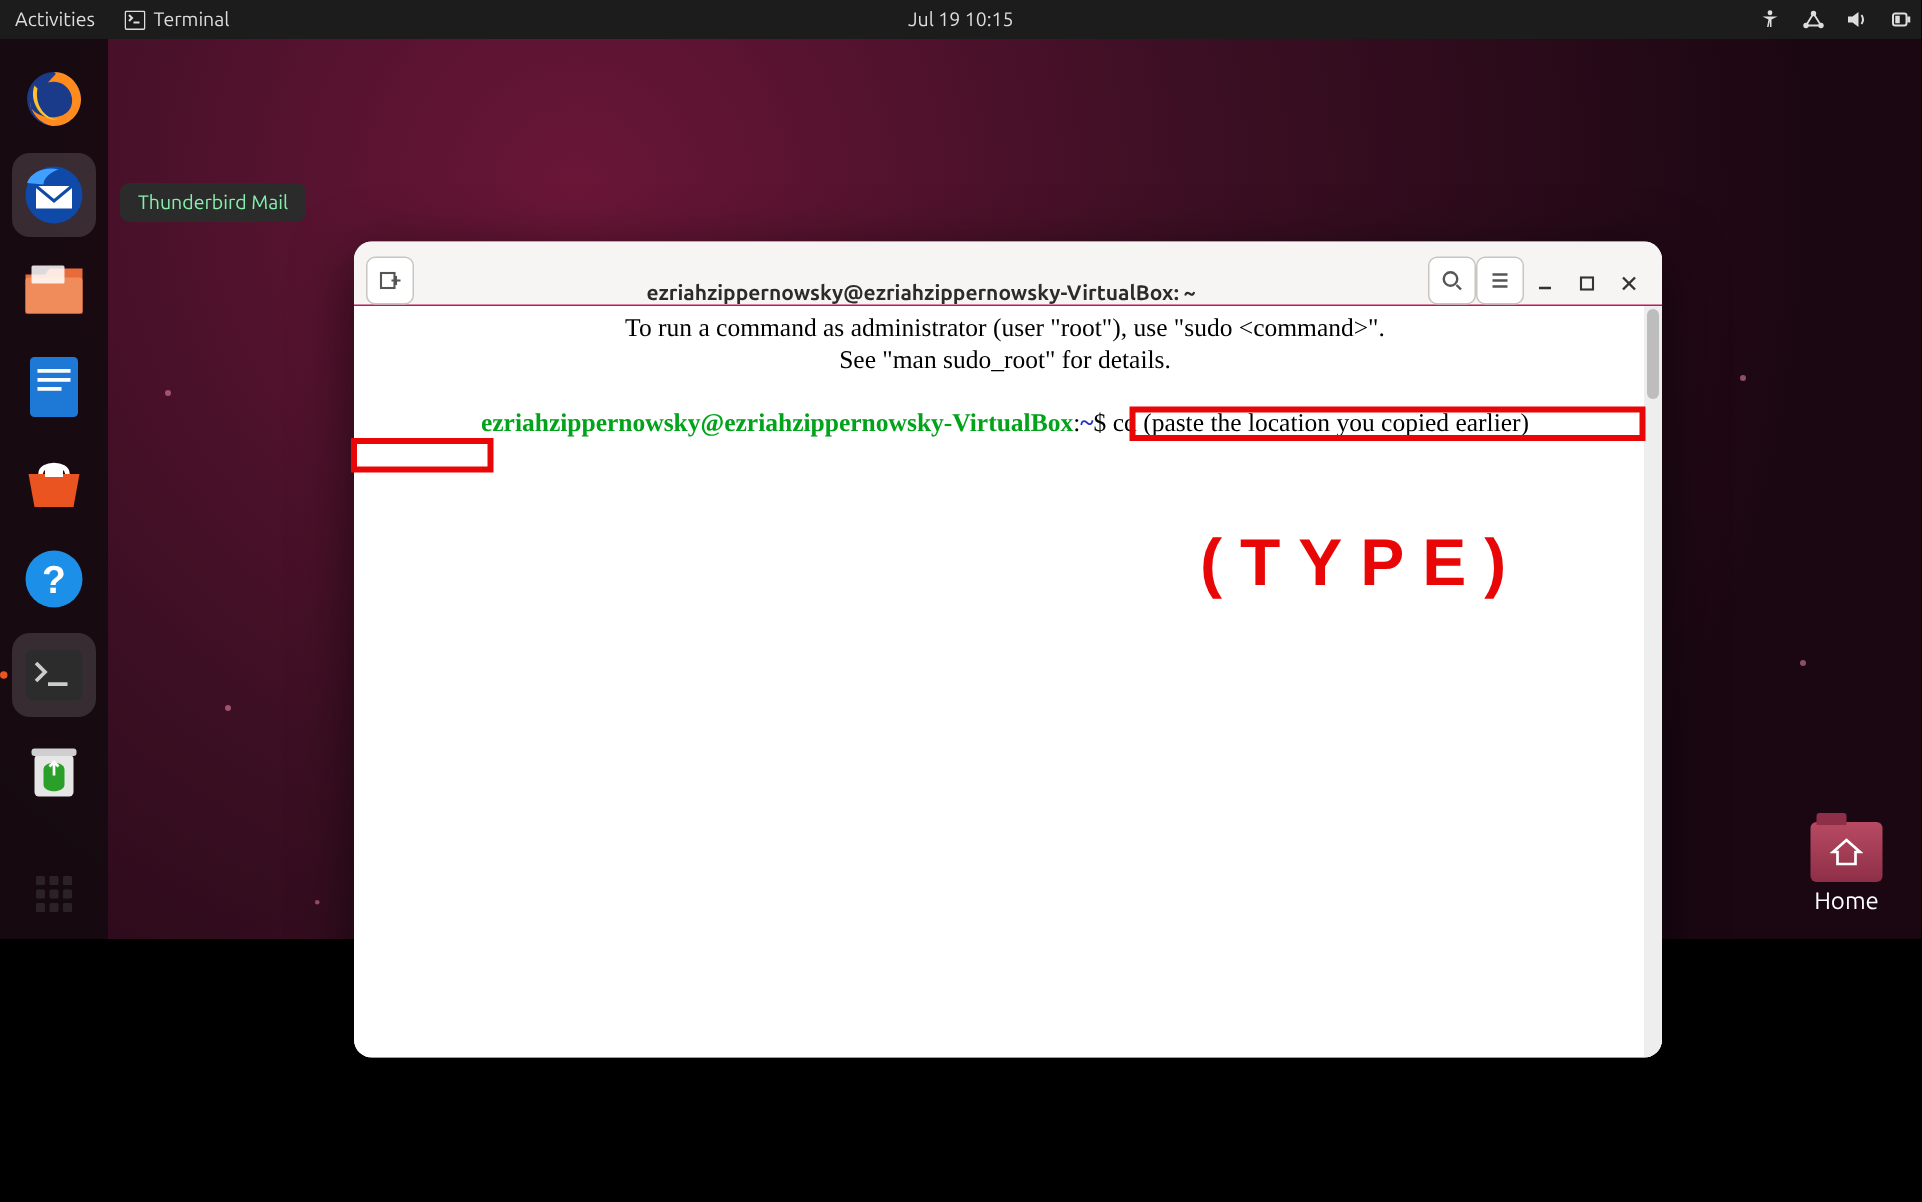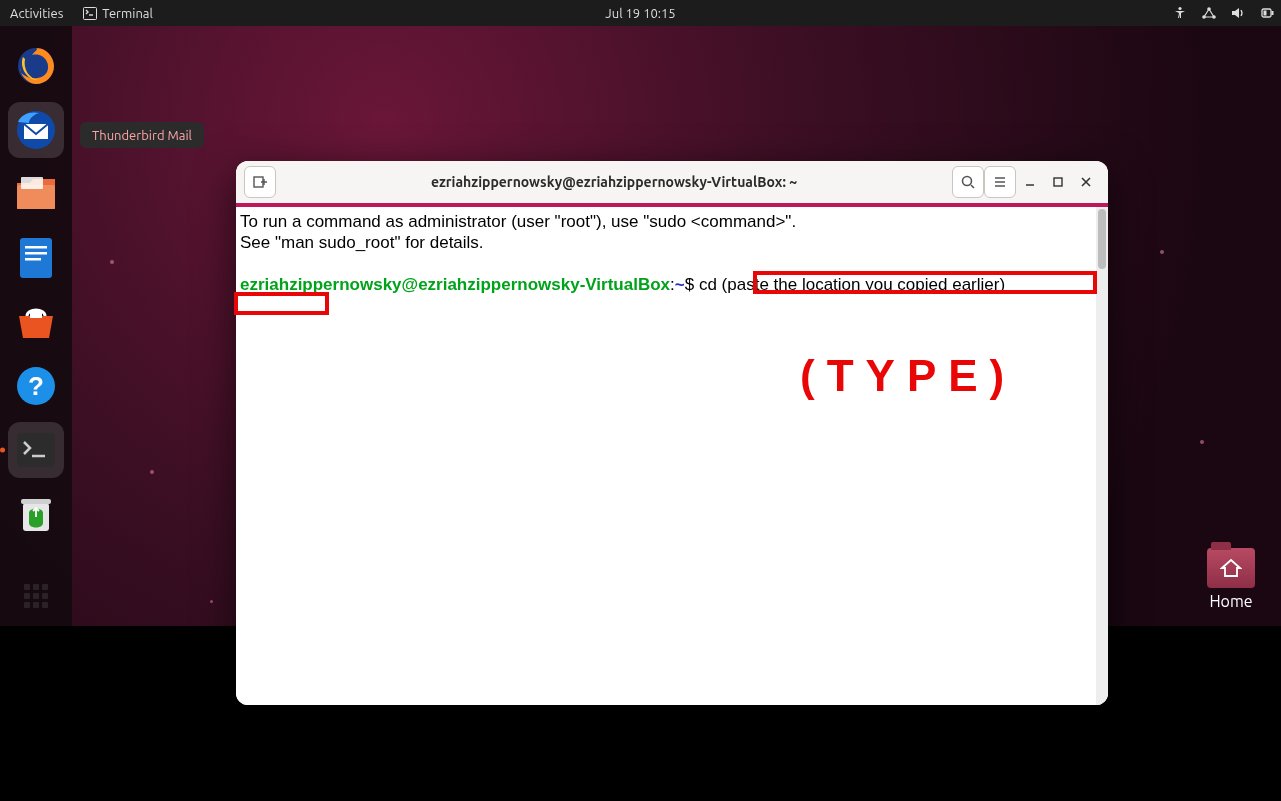--- a/index.html
+++ b/index.html
@@ -96,21 +96,21 @@
   .apps-grid-btn span {
     width: 6px; height: 6px; background: #fff; border-radius: 1px;
   }
 
   
   .tooltip {
     position: absolute;
     left: 80px;
     top: 122px;
     background: #2b2b2b;
-    color: #fca5a5;
+    color: #86efac;
     font-size: 13px;
     padding: 6px 12px;
     border-radius: 6px;
     z-index: 60;
     white-space: nowrap;
   }
 
   
   .window {
     position: absolute;
@@ -122,23 +122,23 @@
     border-radius: 12px;
     box-shadow: 0 10px 40px rgba(0,0,0,0.6);
     display: flex;
     flex-direction: column;
     overflow: hidden;
     z-index: 40;
   }
   .titlebar {
     height: 42px;
     background: #f6f5f4;
-    border-bottom: 4px solid #be185d;
-    display: flex;
-    align-items: center;
+    border-bottom: 1px solid #be185d;
+    display: flex;
+    align-items: flex-end;
     padding: 0 8px;
     gap: 0;
   }
   .tbtn {
     width: 30px;
     height: 30px;
     border: 1px solid #c9c5c1;
     border-radius: 6px;
     background: #fff;
     display: flex;
@@ -159,28 +159,29 @@
     display: flex;
     align-items: center;
     justify-content: center;
     cursor: pointer;
     color: #333;
   }
   .term {
     flex: 1;
     background: #ffffff;
     padding: 4px 8px 8px 4px;
-    font-family: Liberation Sans, sans-serif;
+    font-family: Liberation Serif, serif;
     font-size: 17px;
     line-height: 21px;
     color: #000;
     white-space: pre-wrap;
     word-break: break-all;
     position: relative;
     overflow: hidden;
+    text-align: center;
   }
   .term .prompt-user { color: #00a31a; font-weight: bold;}
   .term .prompt-sep  { color: #000; }
   .term .prompt-path { color: #2330c4; font-weight: bold;}
   .term .scrollbar {
     position: absolute;
     right: 0; top: 0;
     width: 12px; bottom: 0;
     background: #eeeeee;
   }

